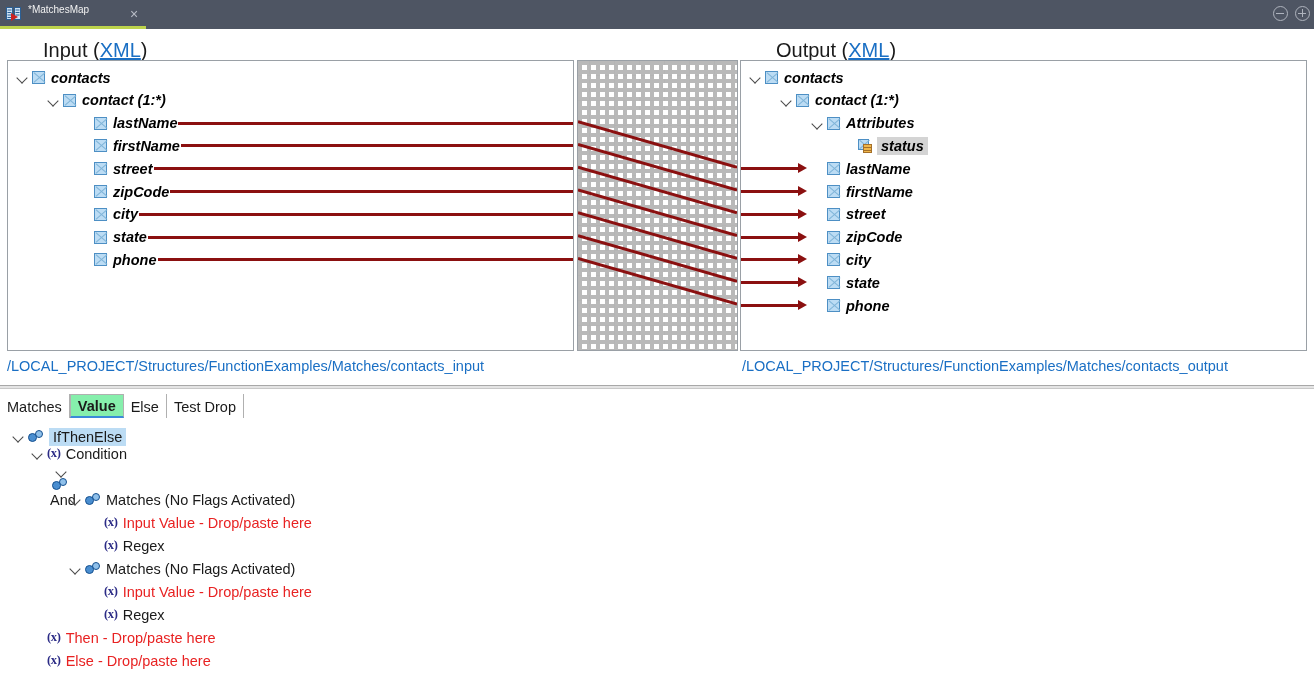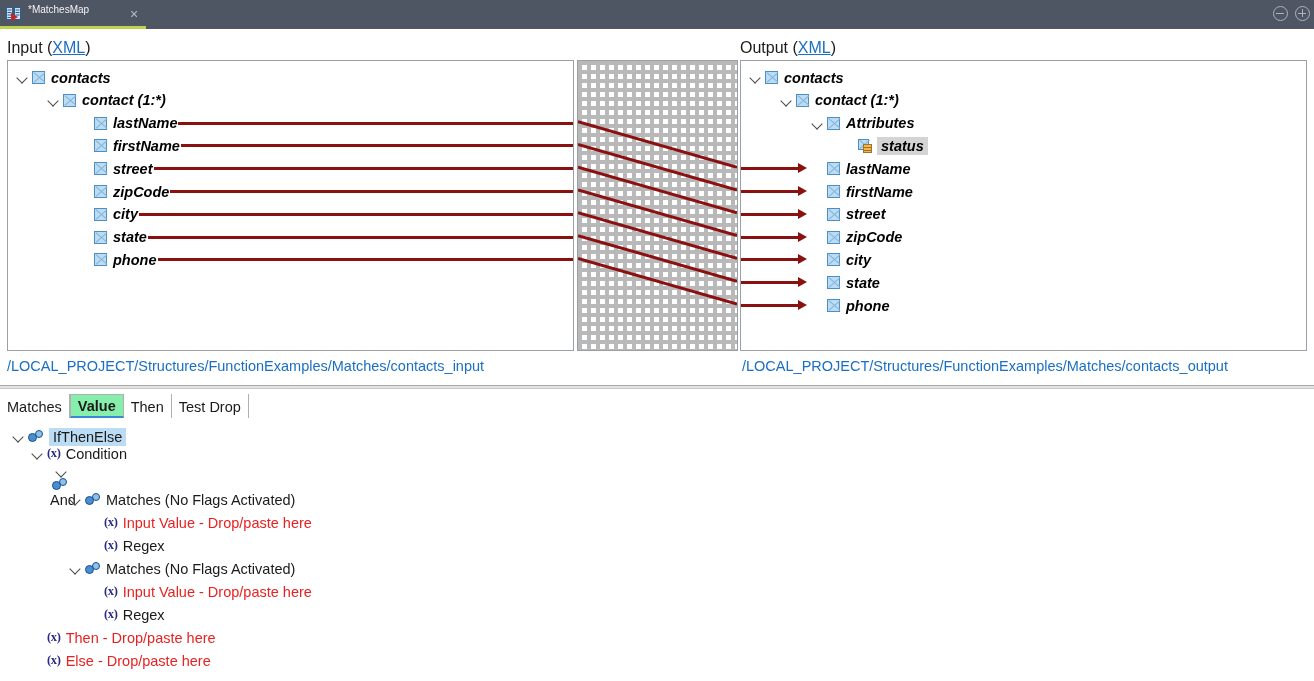--- a/index.html
+++ b/index.html
@@ -42,21 +42,21 @@
     content: ""; position: absolute; background: #aeb3bd;
   }
   #btn-min { left: 1273px; }
   #btn-min::before { left: 2.4px; top: 5.6px; width: 7.5px; height: 1.4px; }
   #btn-max { left: 1295px; }
   #btn-max::before { left: 2.4px; top: 5.6px; width: 7.5px; height: 1.4px; }
   #btn-max::after  { left: 5.6px; top: 2.4px; width: 1.4px; height: 7.5px; }
 
   
   .panel-heading {
-    position: absolute; font-size: 16px; color: #1a1a1a; white-space: nowrap;
+    position: absolute; font-size: 20px; color: #1a1a1a; white-space: nowrap; margin-left: 36px;
   }
   .xml-link { color: #1a6fc4; text-decoration: underline; cursor: pointer; }
 
   
   .tree-panel {
     position: absolute; background: #ffffff;
     border: 1px solid #9aa0a6;
     overflow: hidden;
   }
   #panel-input  { left: 7px;   top: 60px; width: 567px; height: 291px; }
@@ -396,21 +396,21 @@
 <div id="divider"></div>
 
 <div id="tabbar">
     <div class="btab">
       <span>Matches</span>
     </div>
     <div class="btab active">
       <span>Value</span>
     </div>
     <div class="btab">
-      <span>Then</span>
+      <span>Else</span>
     </div>
     <div class="btab">
       <span>Test Drop</span>
     </div>
   </div>
 
 <div id="function-tree" style="position:absolute;left:0;top:419px;width:1314px;height:262px;">
     <div class="brow" style="top: 6px; left: 12px;">
       <span class="twisty"></span>
       <span class="ico-gear">

